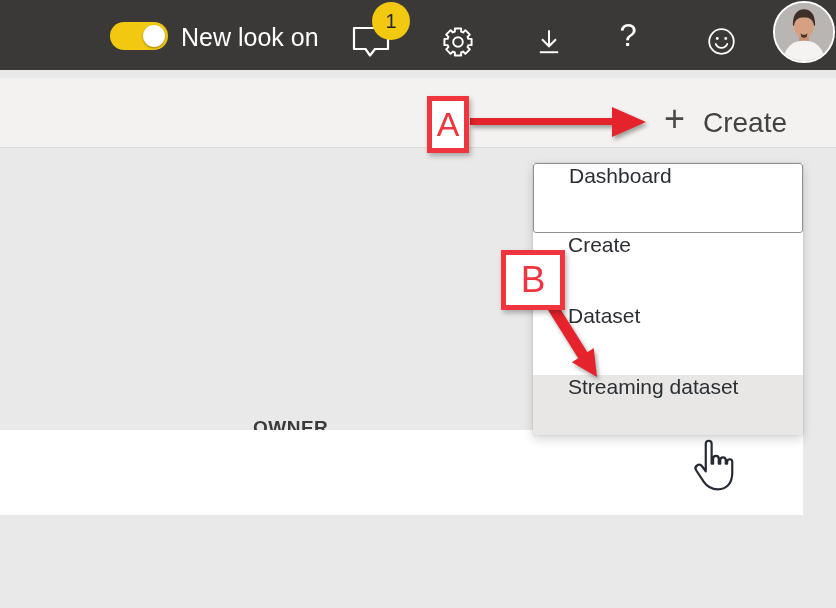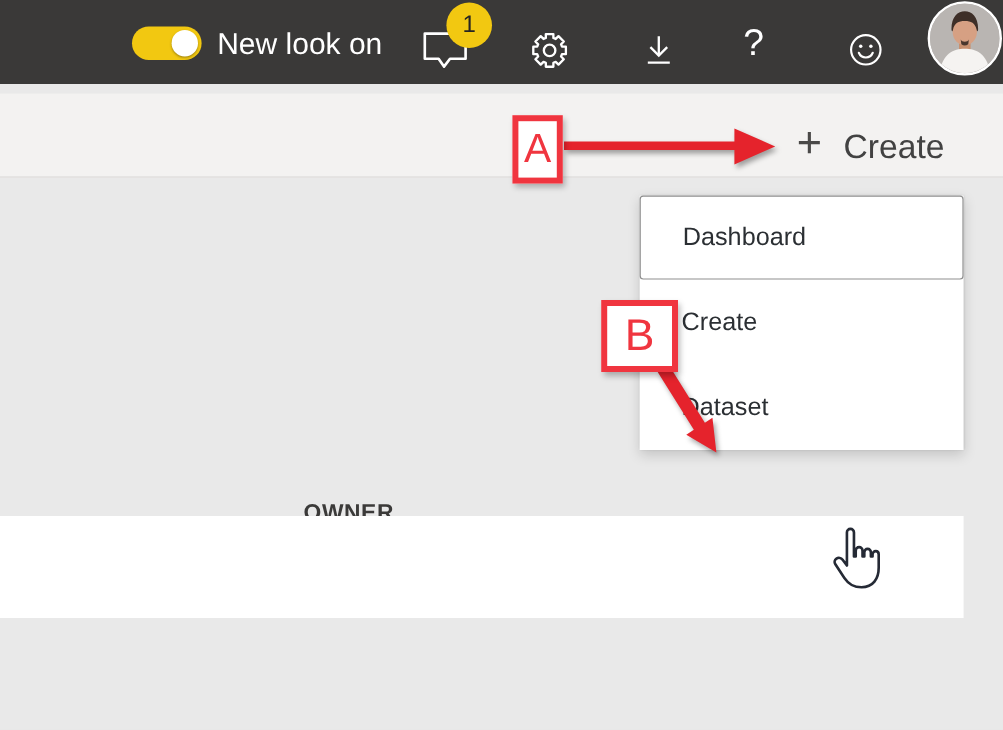--- a/index.html
+++ b/index.html
@@ -28,21 +28,21 @@
   .create-label{position:absolute;left:703px;top:107px;font-size:28px;color:#424242;}
 
   
   .col-header{position:absolute;left:253px;top:377px;font-size:19px;font-weight:700;
               letter-spacing:.5px;color:#3B3A39;margin-top:40px;}
   .row{position:absolute;left:0;top:430px;width:803px;height:85px;background:#FFFFFF;}
 
   
   .menu{position:absolute;left:533px;top:163px;width:270px;background:#FFFFFF;z-index:10;
         box-shadow:0 4px 10px rgba(0,0,0,.16),0 0 2px rgba(0,0,0,.12);}
-  .mi{display:flex;align-items:center;padding-left:35px;font-size:21px;color:#2B2F33;box-sizing:border-box;}
+  .mi{display:flex;padding-left:35px;font-size:21px;color:#2B2F33;box-sizing:border-box;}
   .mi-0{height:70px;border:1px solid #8F8F8F;border-radius:3px;}
   .mi-1{height:71px;}
   .mi-2{height:71px;}
   .mi-3{height:60px;background:#E8E7E6;}
 
   
   .callout{position:absolute;background:#FFFFFF;border:5px solid #F0353F;box-sizing:border-box;
            display:flex;align-items:center;justify-content:center;color:#F0353F;z-index:21;
            box-shadow:2px 3px 5px rgba(0,0,0,.28);}
   .box-a{left:427px;top:96px;width:42px;height:57px;font-size:34px;}
@@ -137,20 +137,23 @@
   <nav class="menu">
     <div class="mi mi-0">
       <span>Dashboard</span>
     </div>
     <div class="mi mi-1">
       <span>Create</span>
     </div>
     <div class="mi mi-2">
       <span>Dataset</span>
     </div>
+    <div class="mi mi-3">
+      <span>Streaming dataset</span>
+    </div>
   </nav>
 
   <svg class="overlay" width="836" height="608" viewBox="0 0 836 608">
     <polygon points="470,118 612,118 612,107 646,122 612,137 612,125 470,125" fill="#E5232C" style="filter:drop-shadow(2px 3px 2px rgba(0,0,0,.35))"></polygon>
     <polygon points="556.6,303 587.4,352.2 593.7,348.1 597,377 571.9,362.3 578.2,358.2 547.4,309" fill="#E5232C" style="filter:drop-shadow(2px 3px 2px rgba(0,0,0,.35))"></polygon>
   </svg>
 
   <div class="callout box-a">
     <span>A</span>
   </div>

